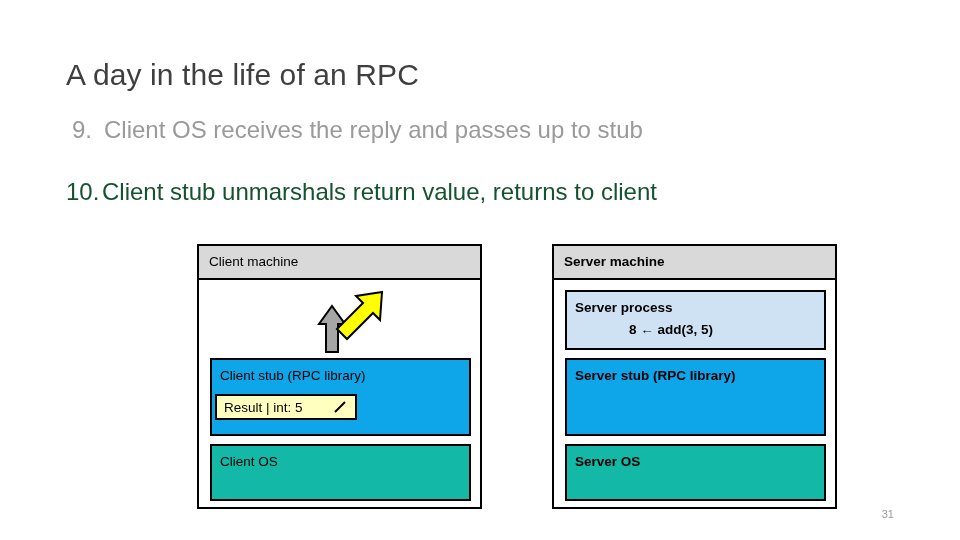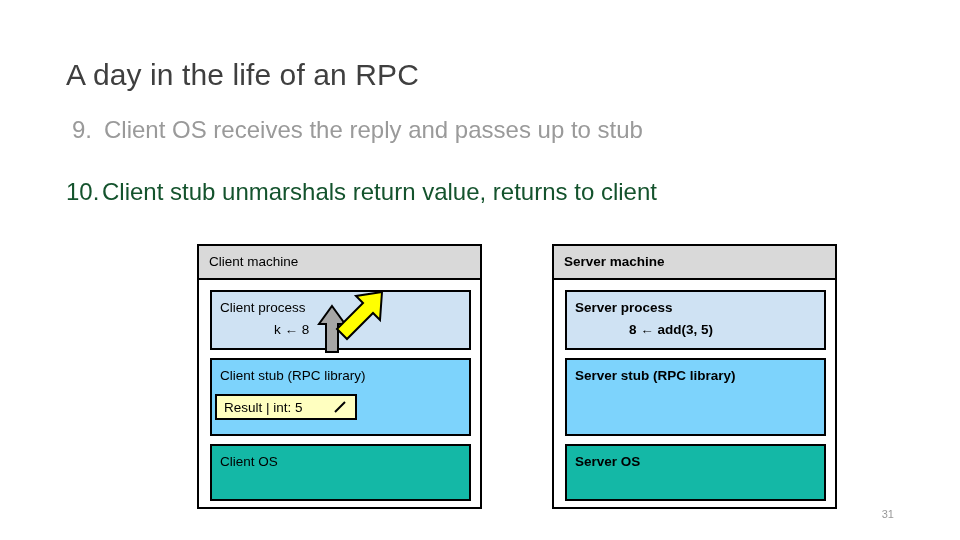--- a/index.html
+++ b/index.html
@@ -117,21 +117,21 @@
     white-space: nowrap;
   }
   .box-process {
     top: 44px;
     height: 60px;
     background: #cfe2f3;
   }
   .box-stub {
     top: 112px;
     height: 78px;
-    background: #7dd3fc;
+    background: #0ea5e9;
   }
   .box-os {
     top: 198px;
     height: 57px;
     background: #14b8a6;
   }
 
   
   .result-chip {
     position: absolute;
@@ -183,24 +183,20 @@
   <div class="bullet bullet-10">
     <span class="num">10.</span><span class="txt">Client stub unmarshals return value, returns to client</span>
   </div>
 
   <div class="diagram">
 
     <div class="machine client">
       <div class="machine-header">
         <span class="lbl">Client machine</span>
       </div>
-      <div class="inner-box box-process">
-        <span class="lbl">Client process</span>
-        <span class="sub">k ← 8</span>
-      </div>
       <div class="inner-box box-stub">
         <span class="lbl">Client stub (RPC library)</span>
       </div>
       <div class="inner-box box-os">
         <span class="lbl">Client OS</span>
       </div>
       <div class="result-chip">
         <span class="lbl">Result | int: 5</span>
       </div>
     </div>

